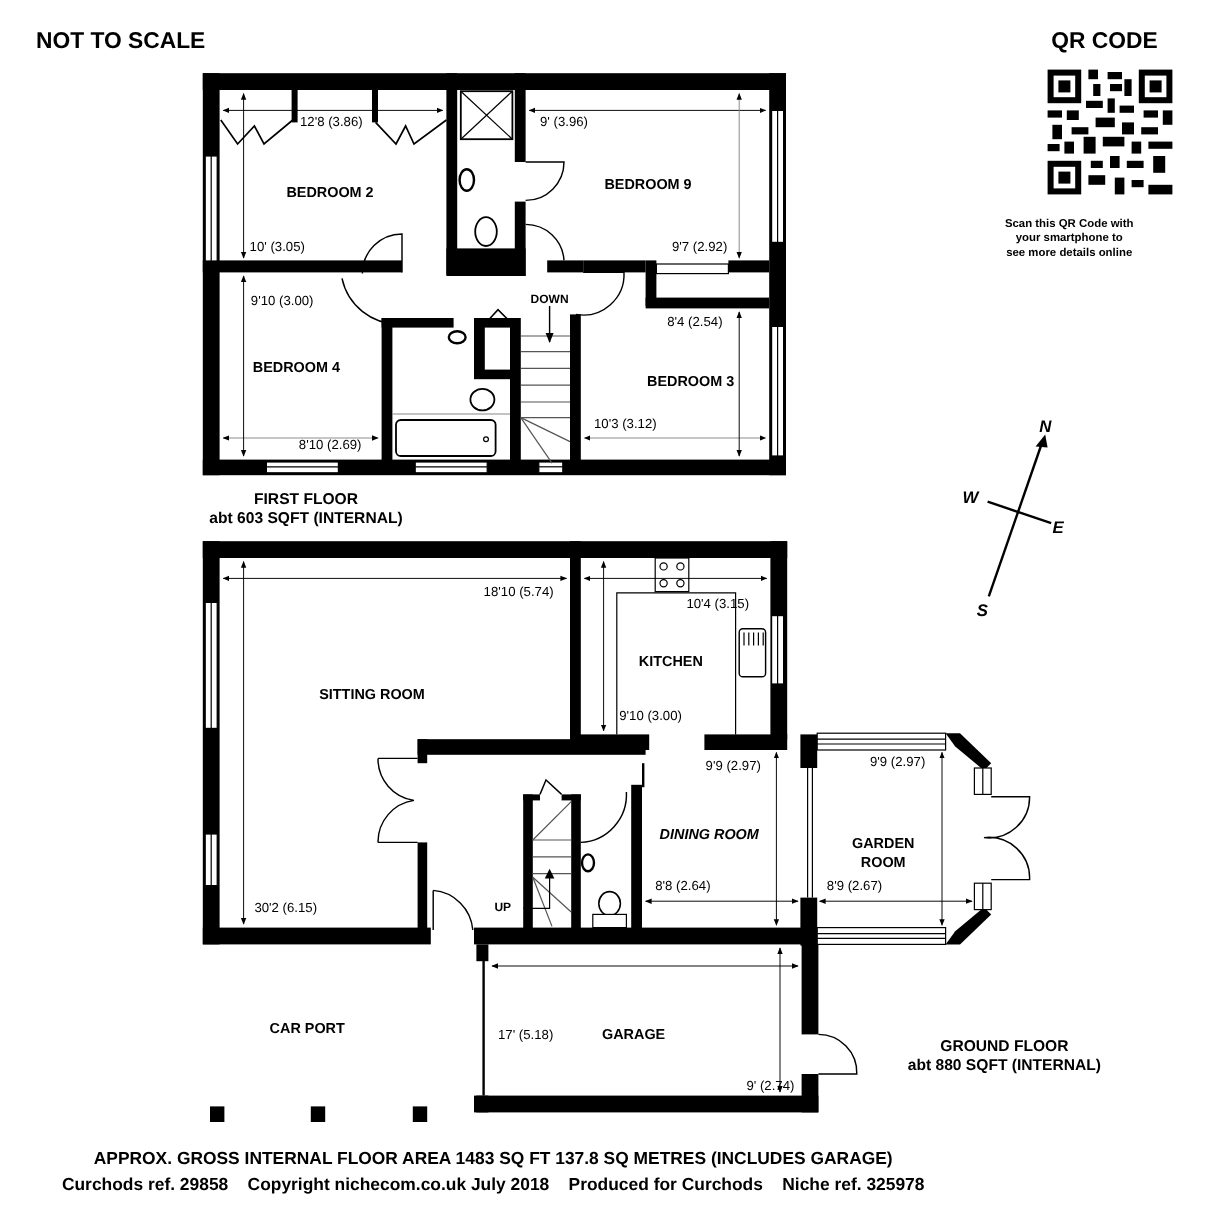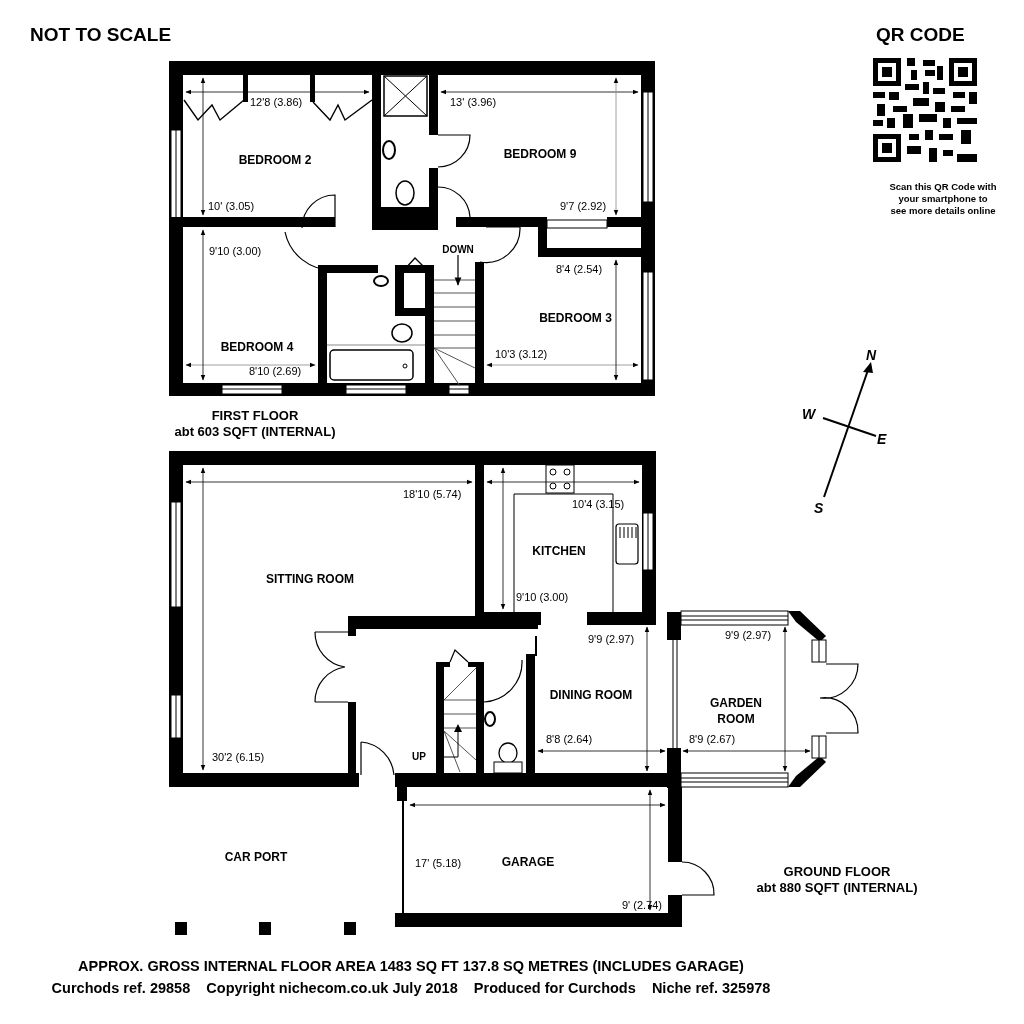--- a/index.html
+++ b/index.html
@@ -273,35 +273,35 @@
         <rect x="34" y="88" width="14" height="8"></rect>
         <rect x="56" y="90" width="8" height="14"></rect>
         <rect x="70" y="92" width="10" height="6"></rect>
         <rect x="84" y="96" width="20" height="8"></rect>
     </g>
   </g>
 </svg>
 
 <div class="abs hdr" style="left:30px; top:24px;">NOT TO SCALE</div>
 <div class="abs hdr" style="left:876px; top:24px;">QR CODE</div>
-<div class="qr-note" style="left:868px; top:181px;">
+<div class="qr-note" style="left:816px; top:181px;">
   <div>Scan this QR Code with</div>
   <div>your smartphone to</div>
   <div>see more details online</div>
 </div>
 
 <div class="room-label" style="left:275px; top:160px;">BEDROOM 2</div>
 <div class="dim" style="left:250px; top:96px;">12'8 (3.86)</div>
 <div class="dim" style="left:208px; top:200px;">10' (3.05)</div>
 
 <div class="room-label" style="left:540px; top:154px;">BEDROOM 9</div>
-<div class="dim" style="left:450px; top:96px;">13' (3.96)</div>
+<div class="dim" style="left:450px; top:96px;">9' (3.96)</div>
 <div class="dim" style="left:560px; top:200px;">9'7 (2.92)</div>
 
-<div class="room-label" style="left:257px; top:306px;margin-top:41px;">BEDROOM 4</div>
+<div class="room-label" style="left:247px; top:306px;">BEDROOM 4</div>
 <div class="dim" style="left:249px; top:365px;">8'10 (2.69)</div>
 <div class="dim" style="left:209px; top:245px;">9'10 (3.00)</div>
 
 <div class="room-label" style="left:556px; top:318px;padding-left:39px;">BEDROOM 3</div>
 <div class="dim" style="left:495px; top:348px;">10'3 (3.12)</div>
 <div class="dim" style="left:556px; top:263px;">8'4 (2.54)</div>
 
 <div class="room-label" style="left:458px; top:250px; font-size:10px;">DOWN</div>
 
 <div class="floor-caption" style="left:255px; top:408px;">
@@ -310,21 +310,21 @@
 </div>
 
 <div class="room-label" style="left:310px; top:579px;">SITTING ROOM</div>
 <div class="dim" style="left:403px; top:488px;">18'10 (5.74)</div>
 <div class="dim" style="left:212px; top:751px;">30'2 (6.15)</div>
 
 <div class="room-label" style="left:559px; top:551px;">KITCHEN</div>
 <div class="dim" style="left:572px; top:498px;">10'4 (3.15)</div>
 <div class="dim" style="left:516px; top:591px;">9'10 (3.00)</div>
 
-<div class="room-label" style="left:591px; top:695px;">DINING ROOM</div>
+<div class="room-label" style="left:591px; top:695px;font-style:italic;">DINING ROOM</div>
 <div class="dim" style="left:546px; top:733px;">8'8 (2.64)</div>
 <div class="dim" style="left:588px; top:633px;">9'9 (2.97)</div>
 
 <div class="room-label" style="left:736px; top:711px;">
   <div>GARDEN</div>
   <div>ROOM</div>
 </div>
 <div class="dim" style="left:689px; top:733px;">8'9 (2.67)</div>
 <div class="dim" style="left:725px; top:629px;">9'9 (2.97)</div>
 

